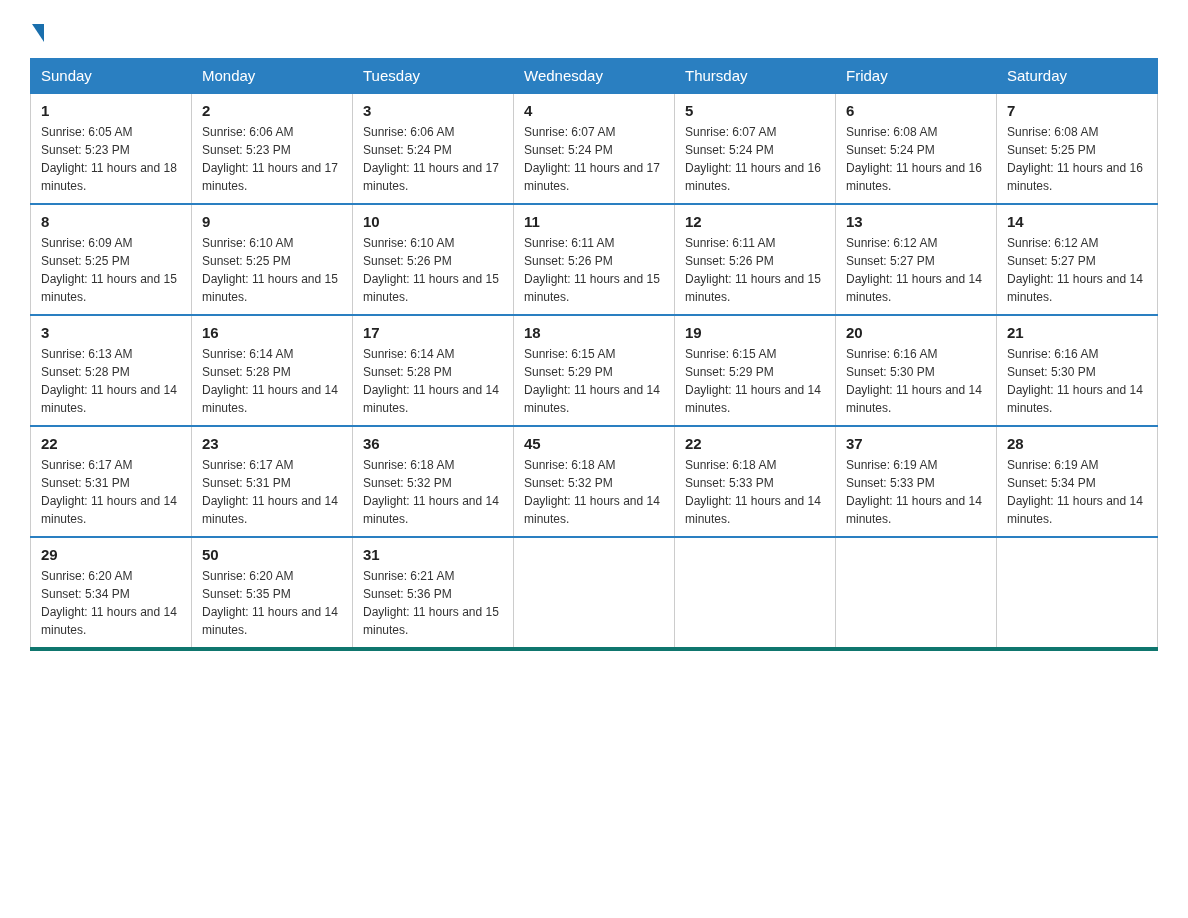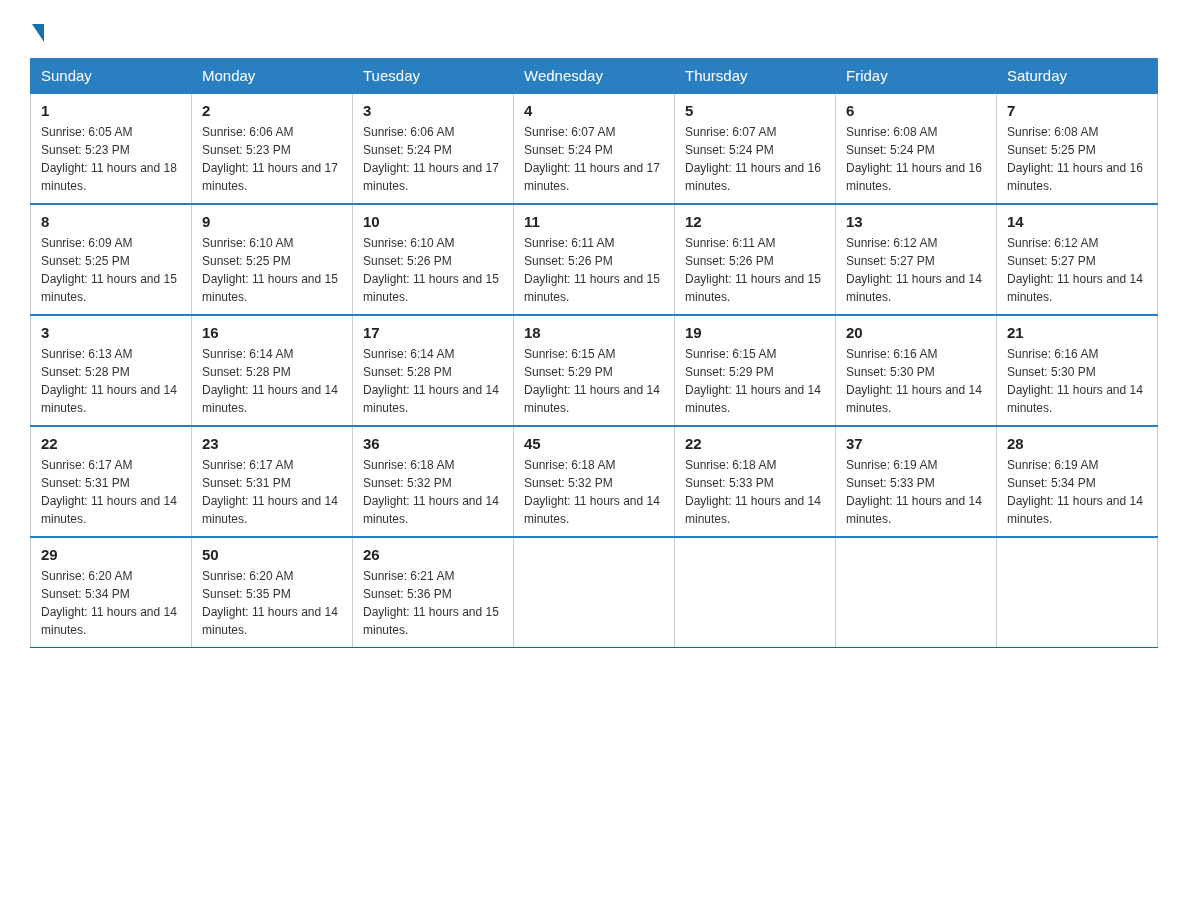--- a/index.html
+++ b/index.html
@@ -91,21 +91,21 @@
       font-weight: bold;
       color: #222;
       margin-bottom: 4px;
     }
     .day-info {
       font-size: 12px;
       color: #333;
       line-height: 1.5;
     }
     tbody tr:last-child td {
-      border-bottom: 1px solid #0f766e;
+      border-bottom: 4px solid #0f766e;
     }
   </style>
 </head>
 <body>
 
 <div class="header">
   <div class="logo">
     <div class="logo-top">
       <span class="logo-general"></span>
       <div class="logo-arrow"></div>
@@ -254,21 +254,21 @@
       <tr>
         <td>
           <div class="day-number">29</div>
 <div class="day-info">Sunrise: 6:20 AM<br>Sunset: 5:34 PM<br>Daylight: 11 hours and 14 minutes.</div>
         </td>
         <td>
           <div class="day-number">50</div>
 <div class="day-info">Sunrise: 6:20 AM<br>Sunset: 5:35 PM<br>Daylight: 11 hours and 14 minutes.</div>
         </td>
         <td>
-          <div class="day-number">26</div>
+          <div class="day-number">31</div>
 <div class="day-info">Sunrise: 6:21 AM<br>Sunset: 5:36 PM<br>Daylight: 11 hours and 15 minutes.</div>
         </td>
         <td></td>
         <td></td>
         <td></td>
         <td></td>
       </tr>
     </tbody>
 </table>
 

